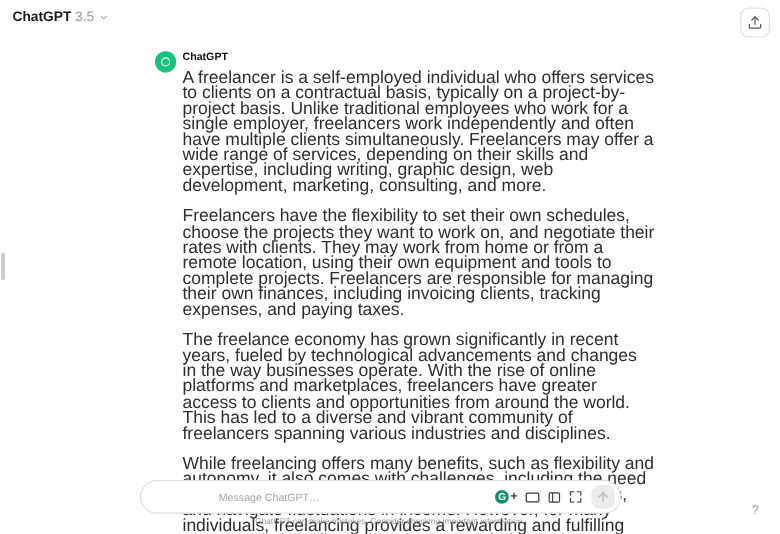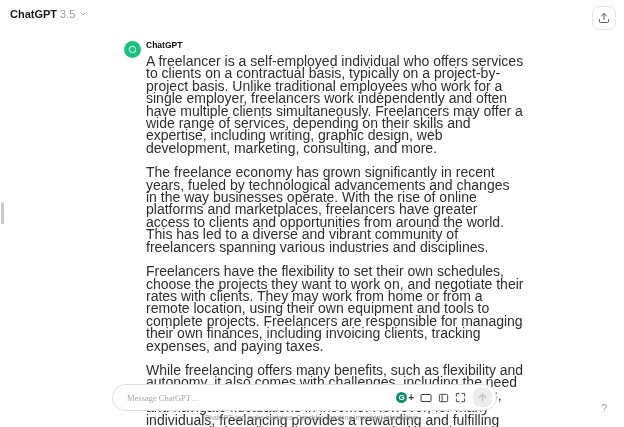--- a/index.html
+++ b/index.html
@@ -72,21 +72,22 @@
     position: absolute; left: 112px; top: 384px;
     width: 385px; height: 27px;
     border: 1px solid #e0e0e0; border-radius: 14px;
     background: #fff;
     display: flex; align-items: center;
     padding: 0 4px 0 14px;
   }
   .composer input {
     flex: 1; border: none; outline: none; background: transparent;
     font-size: 8.5px; color: #2e2e2e;
-    font-family: Liberation Serif, serif;
+    font-family: Liberation Sans, sans-serif;
+    margin-left: 48px;
   }
   .composer input::placeholder { color: #a7a7a7; }
   .ext-tools { display: flex; align-items: center; gap: 6px; margin-right: 7px; }
   .ext-tools .tool { display: flex; align-items: center; cursor: pointer; }
   .ext-badge { display: flex; align-items: center; gap: 1px; }
   .ext-circle {
     width: 11px; height: 11px; border-radius: 50%;
     background: #0f8f72;
     display: flex; align-items: center; justify-content: center;
     color: #ffffff; font-size: 8px; font-weight: bold; line-height: 1;
@@ -137,22 +138,22 @@
 
 <div class="message">
   <div class="avatar">
     <svg width="11" height="11" viewBox="0 0 24 24" fill="none" stroke="#ffffff" stroke-width="2">
         <circle cx="12" cy="12" r="7"></circle>
       </svg>
   </div>
   <div class="msg-body">
     <div class="author">ChatGPT</div>
     <p>A freelancer is a self-employed individual who offers services to clients on a contractual basis, typically on a project-by-project basis. Unlike traditional employees who work for a single employer, freelancers work independently and often have multiple clients simultaneously. Freelancers may offer a wide range of services, depending on their skills and expertise, including writing, graphic design, web development, marketing, consulting, and more.</p>
+    <p>Freelancers have the flexibility to set their own schedules, choose the projects they want to work on, and negotiate their rates with clients. They may work from home or from a remote location, using their own equipment and tools to complete projects. Freelancers are responsible for managing their own finances, including invoicing clients, tracking expenses, and paying taxes.</p>
     <p>The freelance economy has grown significantly in recent years, fueled by technological advancements and changes in the way businesses operate. With the rise of online platforms and marketplaces, freelancers have greater access to clients and opportunities from around the world. This has led to a diverse and vibrant community of freelancers spanning various industries and disciplines.</p>
-    <p>Freelancers have the flexibility to set their own schedules, choose the projects they want to work on, and negotiate their rates with clients. They may work from home or from a remote location, using their own equipment and tools to complete projects. Freelancers are responsible for managing their own finances, including invoicing clients, tracking expenses, and paying taxes.</p>
     <p>While freelancing offers many benefits, such as flexibility and autonomy, it also comes with challenges, including the need to constantly market oneself, manage client relationships, and navigate fluctuations in income. However, for many individuals, freelancing provides a rewarding and fulfilling career path that allows them to pursue their passions, expand their skills, and achieve a better work-life balance.</p>
   </div>
   <div class="msg-actions">
     <span class="act">
       <svg width="10" height="10" viewBox="0 0 24 24" fill="none" stroke="currentColor" stroke-width="2" stroke-linecap="round" stroke-linejoin="round">
           <rect x="9" y="9" width="13" height="13" rx="2"></rect>
           <path d="M5 15H4a2 2 0 0 1-2-2V4a2 2 0 0 1 2-2h9a2 2 0 0 1 2 2v1"></path>
         </svg>
     </span>
     <span class="act">

